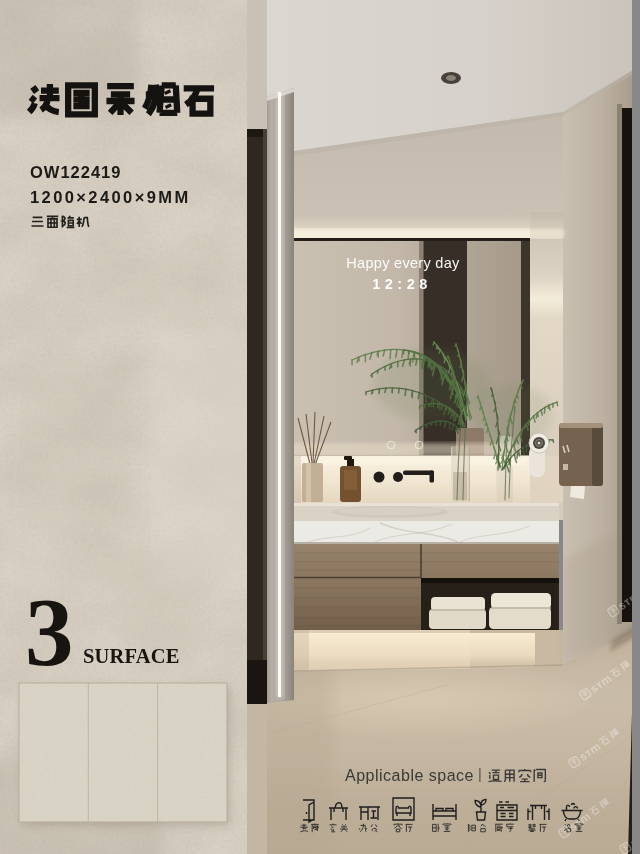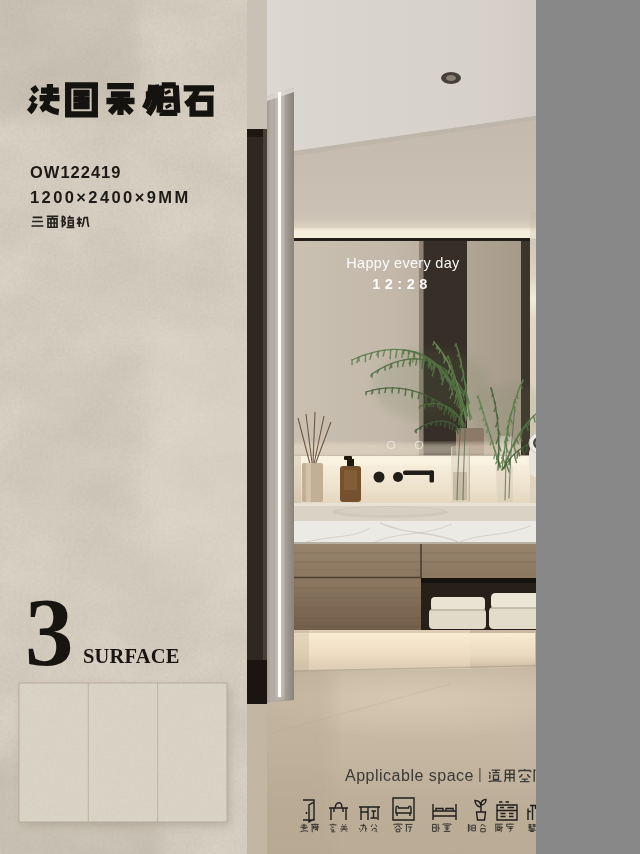--- a/index.html
+++ b/index.html
@@ -1,16 +1,16 @@
 <!DOCTYPE html>
 <html><head>
 <meta charset="utf-8">
 <style>
 html,body{margin:0;padding:0;background:#888;}
-.page{position:relative;width:536px;height:854px;overflow:hidden;font-family:"Liberation Sans",sans-serif;}
+.page{position:relative;width:632px;height:854px;overflow:hidden;font-family:"Liberation Sans",sans-serif;}
 svg{display:block;}
 </style>
 </head>
 <body>
 <div class="page">
 <svg width="640" height="854" viewBox="0 0 640 854">
 <defs>
   <clipPath id="photoClip">
           <rect x="247" y="0" width="393" height="854"></rect>
         </clipPath>

